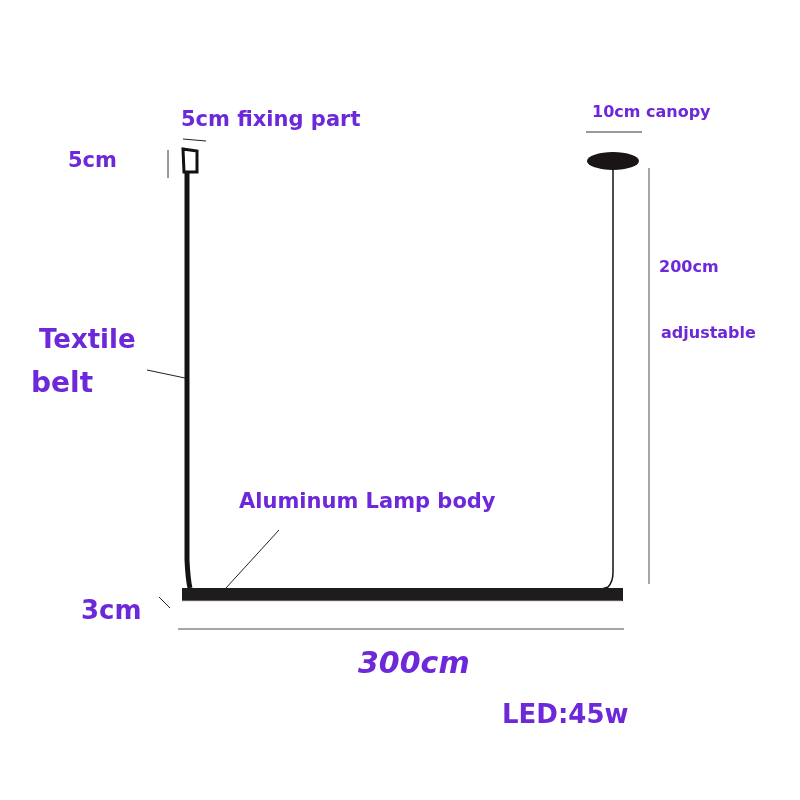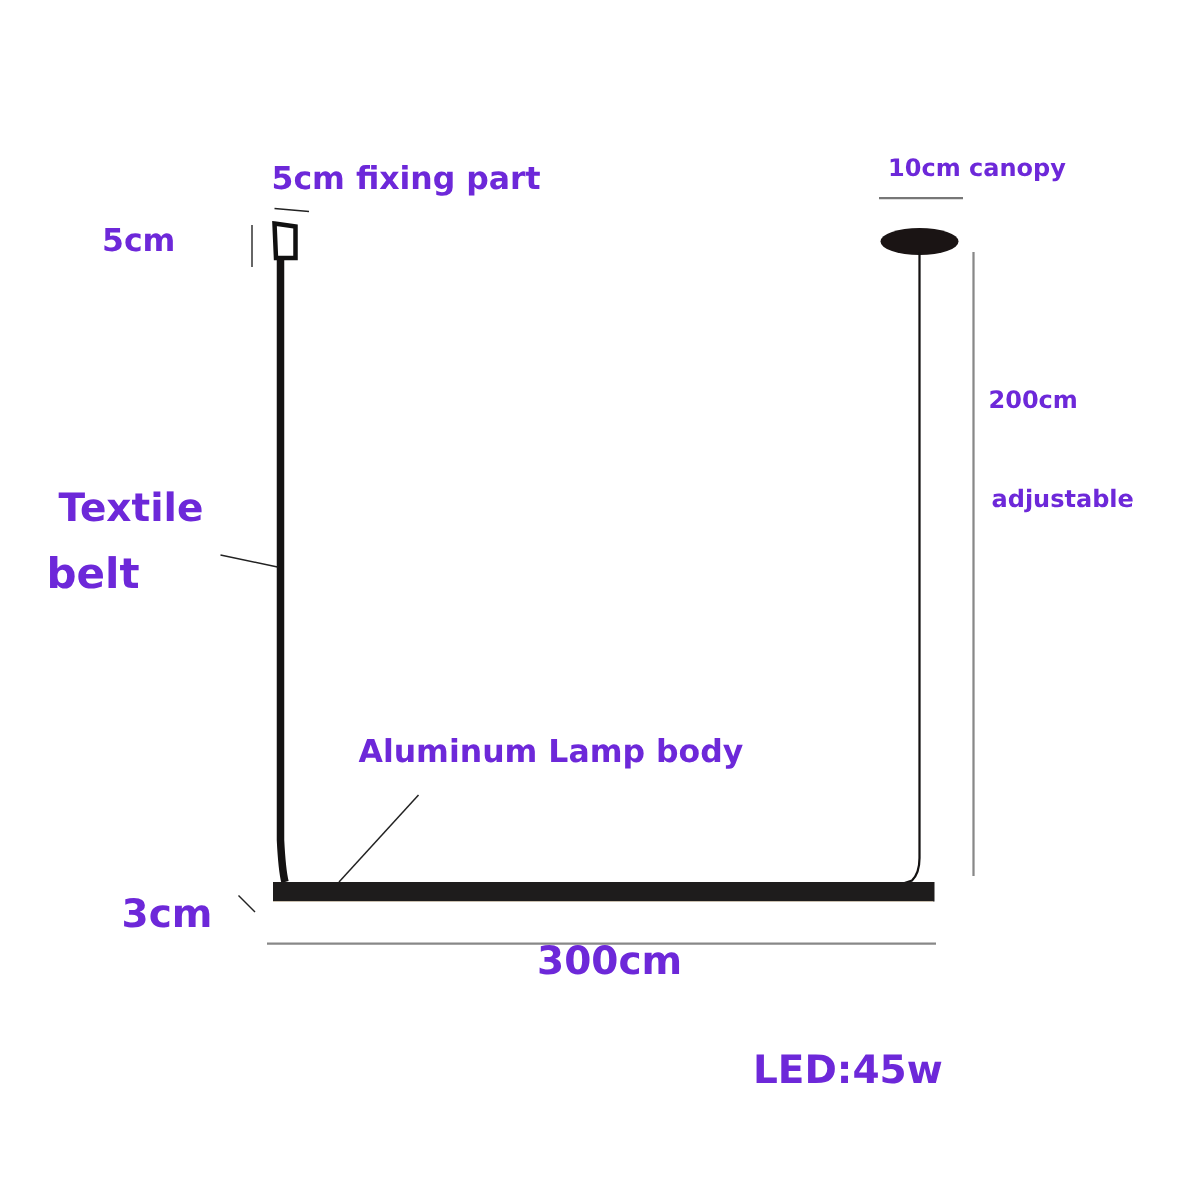--- a/index.html
+++ b/index.html
@@ -44,14 +44,14 @@
 
 <div class="label" style="left:181px; top:109px; font-size:21px;">5cm fixing part</div>
 <div class="label" style="left:68px; top:150px; font-size:21px;">5cm</div>
 <div class="label" style="left:592px; top:104px; font-size:16px;">10cm canopy</div>
 <div class="label" style="left:659px; top:259px; font-size:16px;">200cm</div>
 <div class="label" style="left:661px; top:303px; font-size:16px;margin-top:22px;">adjustable</div>
 <div class="label" style="left:39px; top:326px; font-size:26px;">Textile</div>
 <div class="label" style="left:31px; top:369px; font-size:28px;">belt</div>
 <div class="label" style="left:239px; top:491px; font-size:21px;">Aluminum Lamp body</div>
 <div class="label" style="left:81px; top:597px; font-size:26px;">3cm</div>
-<div class="label" style="left:358px; top:628px; font-size:26px;">300cm</div>
+<div class="label" style="left:358px; top:648px; font-size:30px;font-style:italic;">300cm</div>
 <div class="label" style="left:502px; top:701px; font-size:26px;text-align:right;">LED:45w</div>
 
 </body></html>

